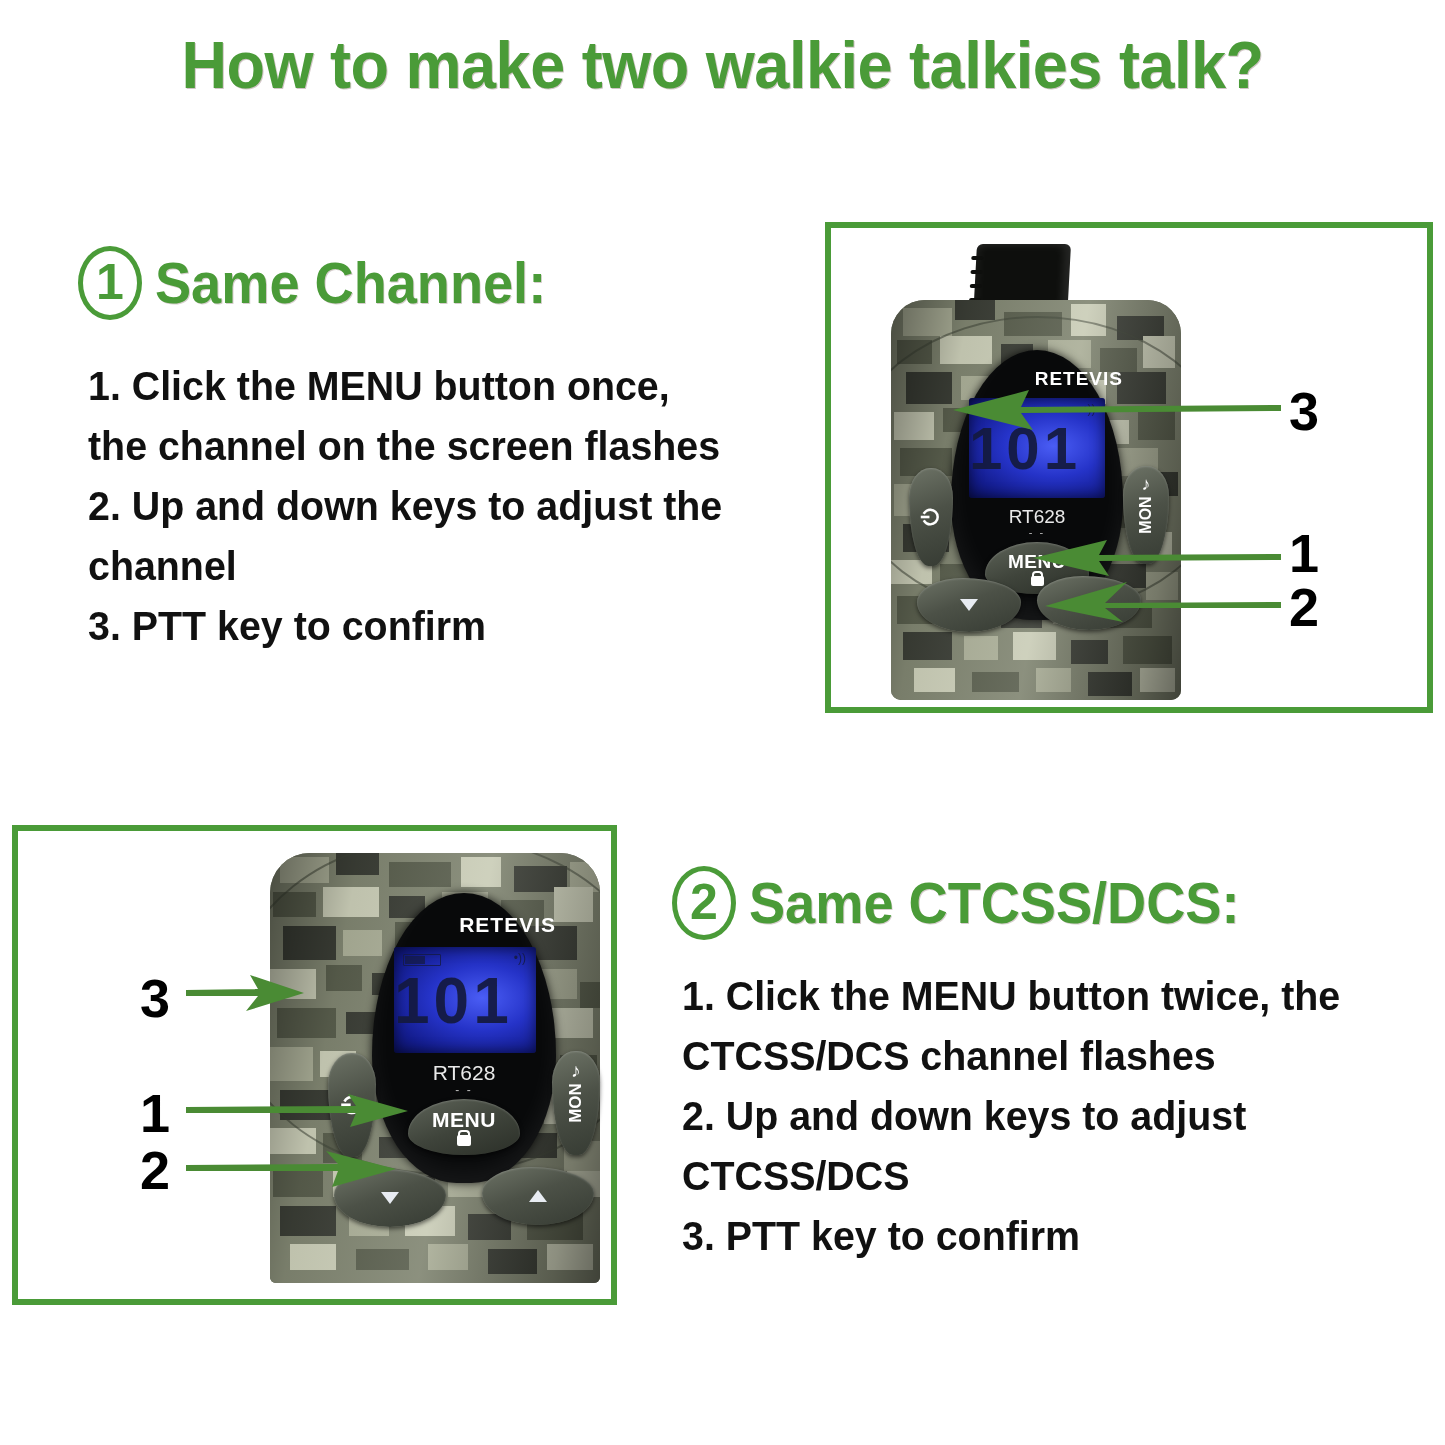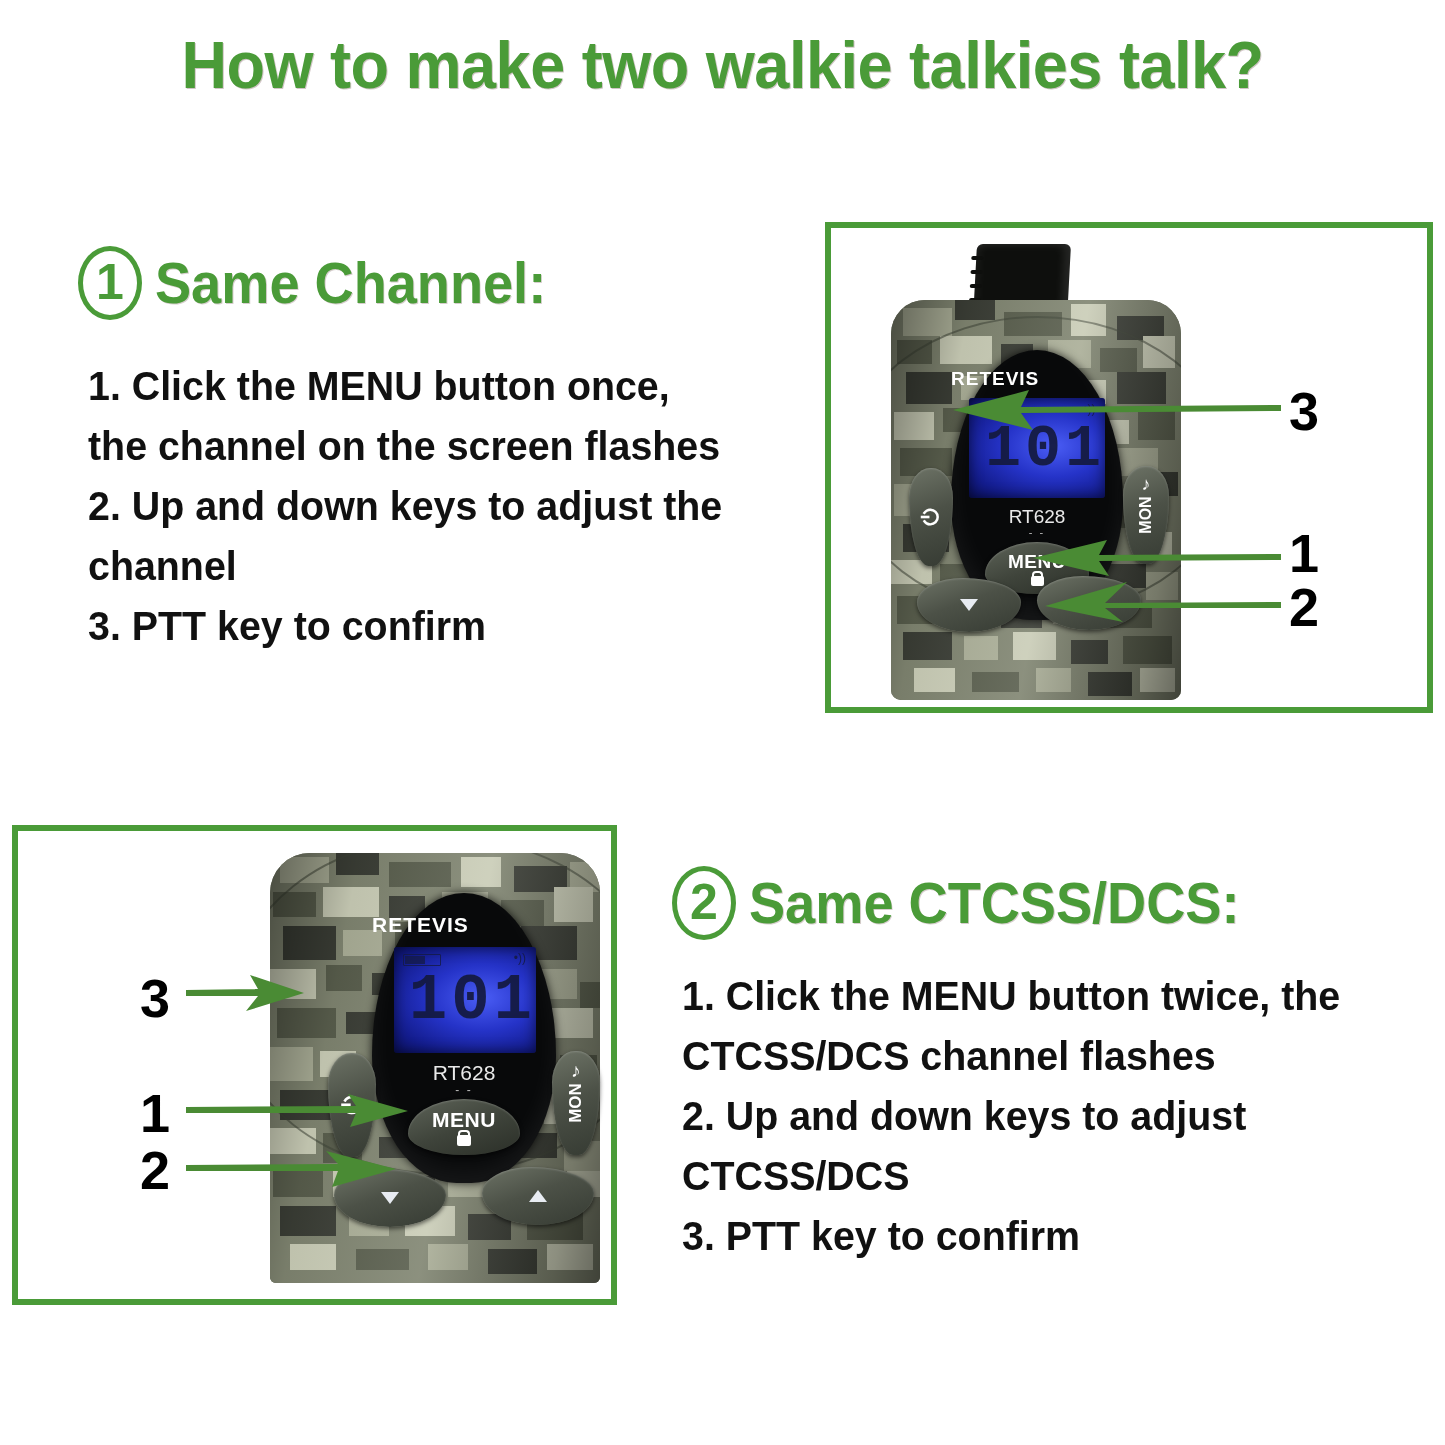--- a/index.html
+++ b/index.html
@@ -72,30 +72,30 @@
   .arc{
     position:absolute;border:2px solid rgba(60,65,52,.55);border-radius:50%;
     background:transparent;
   }
   .faceplate{
     position:absolute;background:#08090a;border-radius:50% 50% 46% 46%/56% 56% 44% 44%;
     box-shadow:0 0 10px rgba(0,0,0,.8), inset 0 -14px 24px rgba(255,255,255,.06);
   }
   .brand{
     position:absolute;color:#ffffff;font-weight:bold;letter-spacing:1px;
-    font-family:"Liberation Sans",sans-serif;text-align:left;width:100%;
+    font-family:"Liberation Sans",sans-serif;text-align:right;width:100%;
   }
   .lcd{
     position:absolute;overflow:hidden;border-radius:3px;
     background:radial-gradient(ellipse at 62% 48%, #4a5df5 0%, #2533c8 42%, #131c8c 78%, #0b1160 100%);
     box-shadow:inset 0 0 14px rgba(0,0,0,.55);
   }
   .lcd .digits{
-    position:absolute;left:0;right:0;top:17%;text-align:right;
-    color:#141a3e;font-family:Liberation Mono, monospace;font-weight:bold;
+    position:absolute;left:0;right:0;top:17%;text-align:left;
+    color:#141a3e;font-family:Liberation Sans, sans-serif;font-weight:bold;
     letter-spacing:4px;opacity:.92;
   }
   .lcd .batt{position:absolute;left:6%;top:7%;width:26%;height:9%;border:1px solid rgba(20,26,62,.75);border-radius:1px;}
   .lcd .batt b{position:absolute;left:1px;top:1px;bottom:1px;width:55%;background:rgba(20,26,62,.7);display:block;}
   .lcd .wave{position:absolute;right:7%;top:5%;color:rgba(20,26,62,.85);font-size:12px;line-height:1;}
   .model{
     position:absolute;width:100%;text-align:center;color:#e9e9e9;
     font-family:"Liberation Sans",sans-serif;
   }
   .model .dash{display:block;color:#bdbdbd;letter-spacing:2px;margin-top:-2px;}

